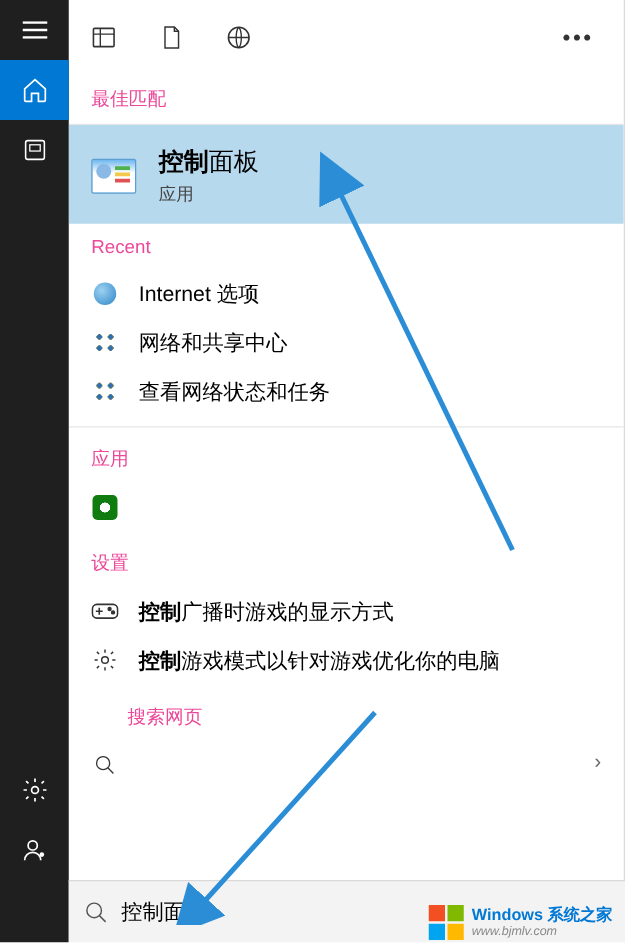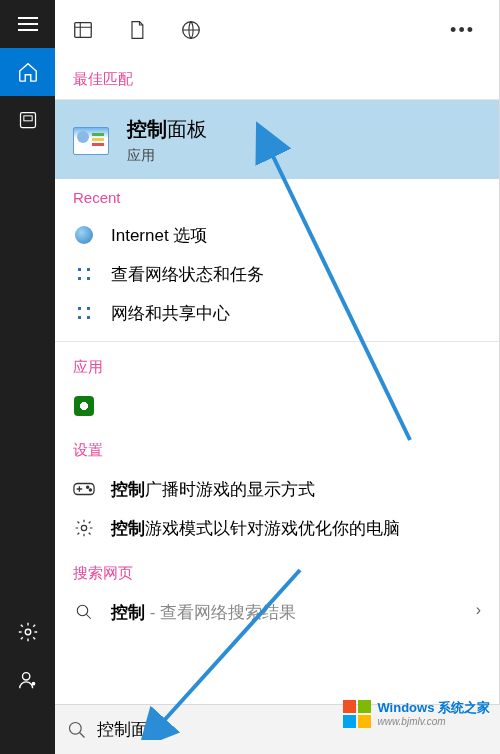--- a/index.html
+++ b/index.html
@@ -155,21 +155,21 @@
     .searchbox .mag {
       width: 20px; height: 20px; color: #555; margin-right: 10px;
     }
     .searchbox .txt { font-size: 17px; color: #000; }
     .arrow {
       position: absolute;
       pointer-events: none;
     }
     .watermark {
       position: absolute;
-      right: 10px; bottom: 26px;
+      right: 10px; bottom: 2px;
       display: flex; align-items: center; gap: 6px;
       font-size: 12px;
       pointer-events: none;
     }
     .watermark .winlogo {
       width: 28px; height: 28px;
       display: grid;
       grid-template-columns: 1fr 1fr;
       grid-template-rows: 1fr 1fr;
       gap: 2px;
@@ -265,27 +265,27 @@
       <div class="result-item">
         <span class="ri-icon">
             <span class="internet-icon"></span>
           </span>
         <span class="ri-text">Internet 选项</span>
       </div>
       <div class="result-item">
         <span class="ri-icon">
             <span class="net-icon"></span>
           </span>
-        <span class="ri-text">查看网络状态和任务</span>
+        <span class="ri-text">网络和共享中心</span>
       </div>
       <div class="result-item">
         <span class="ri-icon">
             <span class="net-icon"></span>
           </span>
-        <span class="ri-text">网络和共享中心</span>
+        <span class="ri-text">查看网络状态和任务</span>
       </div>
 
       <div class="section-header no-border" style="border-top:1px solid #e6e6e6;margin-top:8px;padding-top:16px;">应用</div>
 
       <div class="result-item">
         <span class="ri-icon">
             <span class="xbox-icon"></span>
           </span>
       </div>
 
@@ -305,30 +305,29 @@
       <div class="result-item">
         <span class="ri-icon">
           <svg class="gear-icon" width="20" height="20" viewBox="0 0 24 24">
               <circle cx="12" cy="12" r="3.2"></circle>
               <path d="M12 2v3M12 19v3M4.2 4.2l2.1 2.1M17.7 17.7l2.1 2.1M2 12h3M19 12h3M4.2 19.8l2.1-2.1M17.7 6.3l2.1-2.1"></path>
             </svg>
         </span>
         <span class="ri-text"><span class="bold">控制</span><span>游戏模式以针对游戏优化你的电脑</span></span>
       </div>
 
-      <div class="section-header no-border" style="padding-top:16px;">搜索网页</div>
+      <div class="section-header no-border" style="padding-top:16px;margin-left:29px;">搜索网页</div>
 
       <div class="result-item">
         <span class="ri-icon">
           <svg class="mag-icon" width="18" height="18" viewBox="0 0 24 24">
               <circle cx="10" cy="10" r="7"></circle>
               <path d="M15 15l6 6"></path>
             </svg>
         </span>
-        <span class="ri-text"><span class="bold">控制</span><span class="hint"> - 查看网络搜索结果</span></span>
         <span class="chev">›</span>
       </div>
     </div>
   </div>
 </div>
 
 <div class="searchbox">
   <span class="mag">
     <svg width="20" height="20" viewBox="0 0 24 24" class="mag-icon" style="stroke:#555">
         <circle cx="10" cy="10" r="7"></circle>

